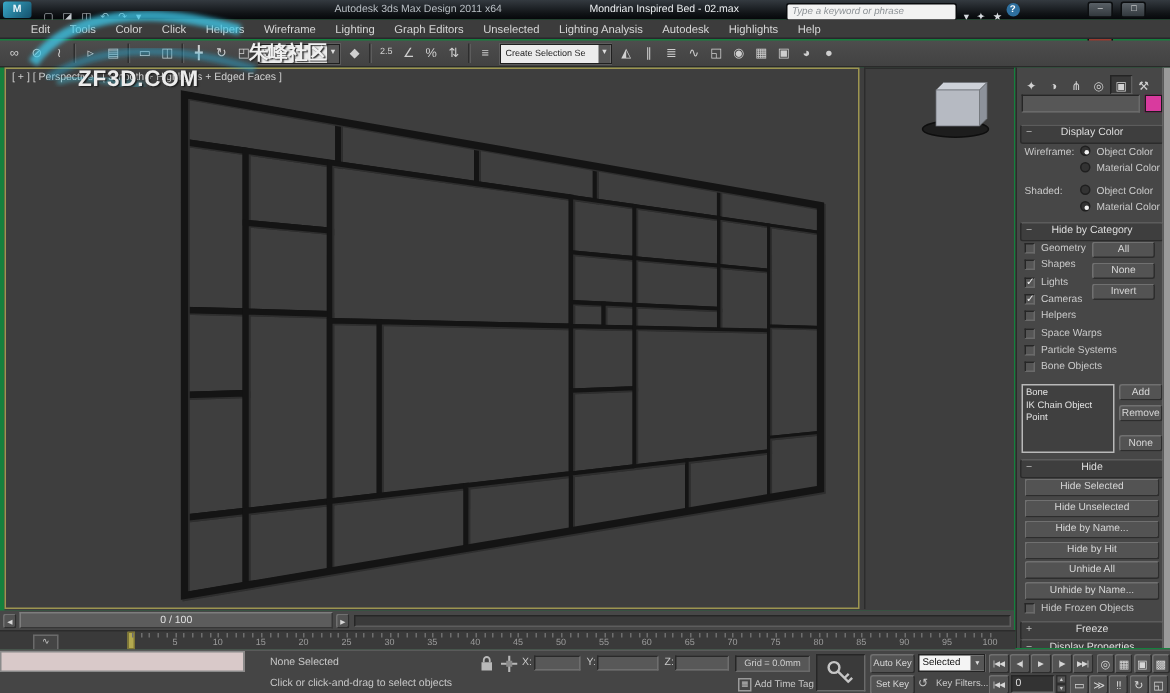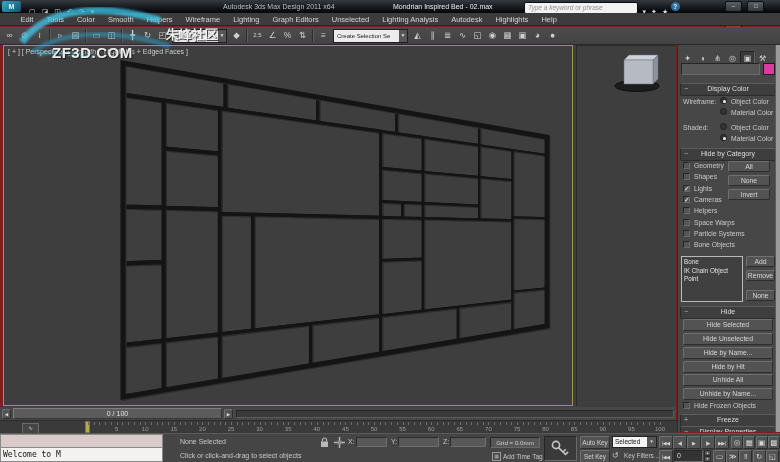--- a/index.html
+++ b/index.html
@@ -1,16 +1,16 @@
 <!DOCTYPE html>
 <html><head>
 <meta charset="utf-8">
 <style>
   html,body{margin:0;padding:0;background:#222;}
-  #app{position:relative;width:780px;height:462px;background:#7f1d1d;overflow:hidden;
+  #app{position:relative;width:780px;height:462px;background:#15803d;overflow:hidden;
        font-family:"Liberation Sans",sans-serif;color:#c9c9c9;-webkit-font-smoothing:antialiased;}
   .abs{position:absolute;}
   
   #titlebar{left:0;top:0;width:780px;height:13px;background:linear-gradient(#343a40,#101316 70%,#05070a);}
   #logo{left:2px;top:1px;width:19px;height:11px;border-radius:2px;background:linear-gradient(135deg,#39a9c8,#14506b);
         color:#eaf6fb;font-size:7px;font-weight:bold;text-align:center;line-height:11px;}
   .qat-ic{font-size:7px;color:#c3c9ce;line-height:13px;padding:0 3px;display:inline-block;}
   #qat{left:26px;top:0;height:13px;}
   #title-left{left:223px;top:0;font-size:7px;line-height:13px;color:#b9bfc4;white-space:nowrap;}
   #title-file{left:393px;top:0;font-size:7px;line-height:13px;color:#eceff1;white-space:nowrap;}
@@ -103,21 +103,21 @@
       <span class="winbtn">–</span>
       <span class="winbtn">□</span>
       <span class="winbtn close">✕</span>
     </div>
   </div>
 
   <div class="abs" id="menubar">
       <div class="menu-item">Edit</div>
       <div class="menu-item">Tools</div>
       <div class="menu-item">Color</div>
-      <div class="menu-item">Smooth</div>
+      <div class="menu-item">Click</div>
       <div class="menu-item">Helpers</div>
       <div class="menu-item">Wireframe</div>
       <div class="menu-item">Lighting</div>
       <div class="menu-item">Graph Editors</div>
       <div class="menu-item">Unselected</div>
       <div class="menu-item">Lighting Analysis</div>
       <div class="menu-item">Autodesk</div>
       <div class="menu-item">Highlights</div>
       <div class="menu-item">Help</div>
     </div>
@@ -469,21 +469,20 @@
       <div class="abs tick-label" style="left: 517px;">75</div>
       <div class="abs tick-label" style="left: 545.6px;">80</div>
       <div class="abs tick-label" style="left: 574.2px;">85</div>
       <div class="abs tick-label" style="left: 602.8px;">90</div>
       <div class="abs tick-label" style="left: 631.4px;">95</div>
       <div class="abs tick-label" style="left: 660px;">100</div>
     </div>
 
   <div class="abs" id="statusbar">
     <div class="abs" id="listener-pink"></div>
-    <div class="abs" id="listener-white">Welcome to M</div>
     <div class="abs st-text" style="left:180px;top:4px">None Selected</div>
     <div class="abs st-text" style="left:180px;top:18px">Click or click-and-drag to select objects</div>
 
     <svg class="abs" style="left:320px;top:3px" width="9" height="11">
       <path d="M2.5 4.5 V3 a2 2 0 0 1 4 0 V4.5" stroke="#b9b9b9" fill="none" stroke-width="1.2"></path>
       <rect x="1" y="4.5" width="7" height="5.5" fill="#b9b9b9"></rect>
     </svg>
     <svg class="abs" style="left:334px;top:3px" width="11" height="11">
       <path d="M5.5 0 V11 M0 5.5 H11" stroke="#b9b9b9" stroke-width="1.4"></path>
       <rect x="3.5" y="3.5" width="4" height="4" fill="#8a8a8a"></rect>

